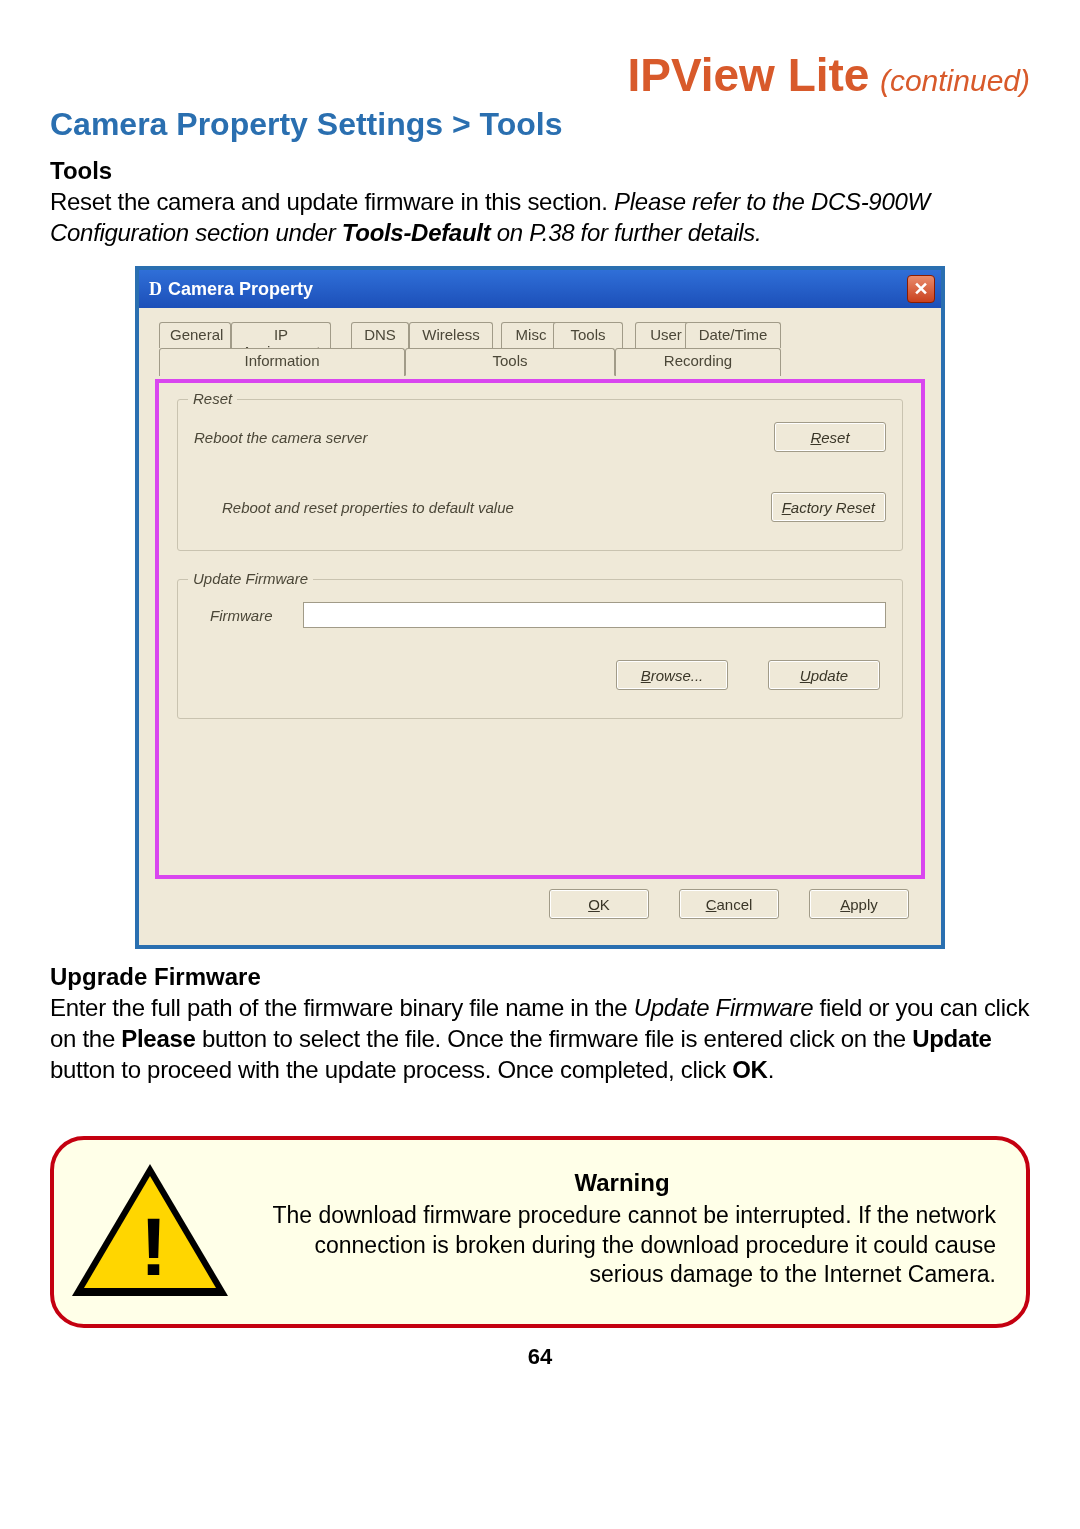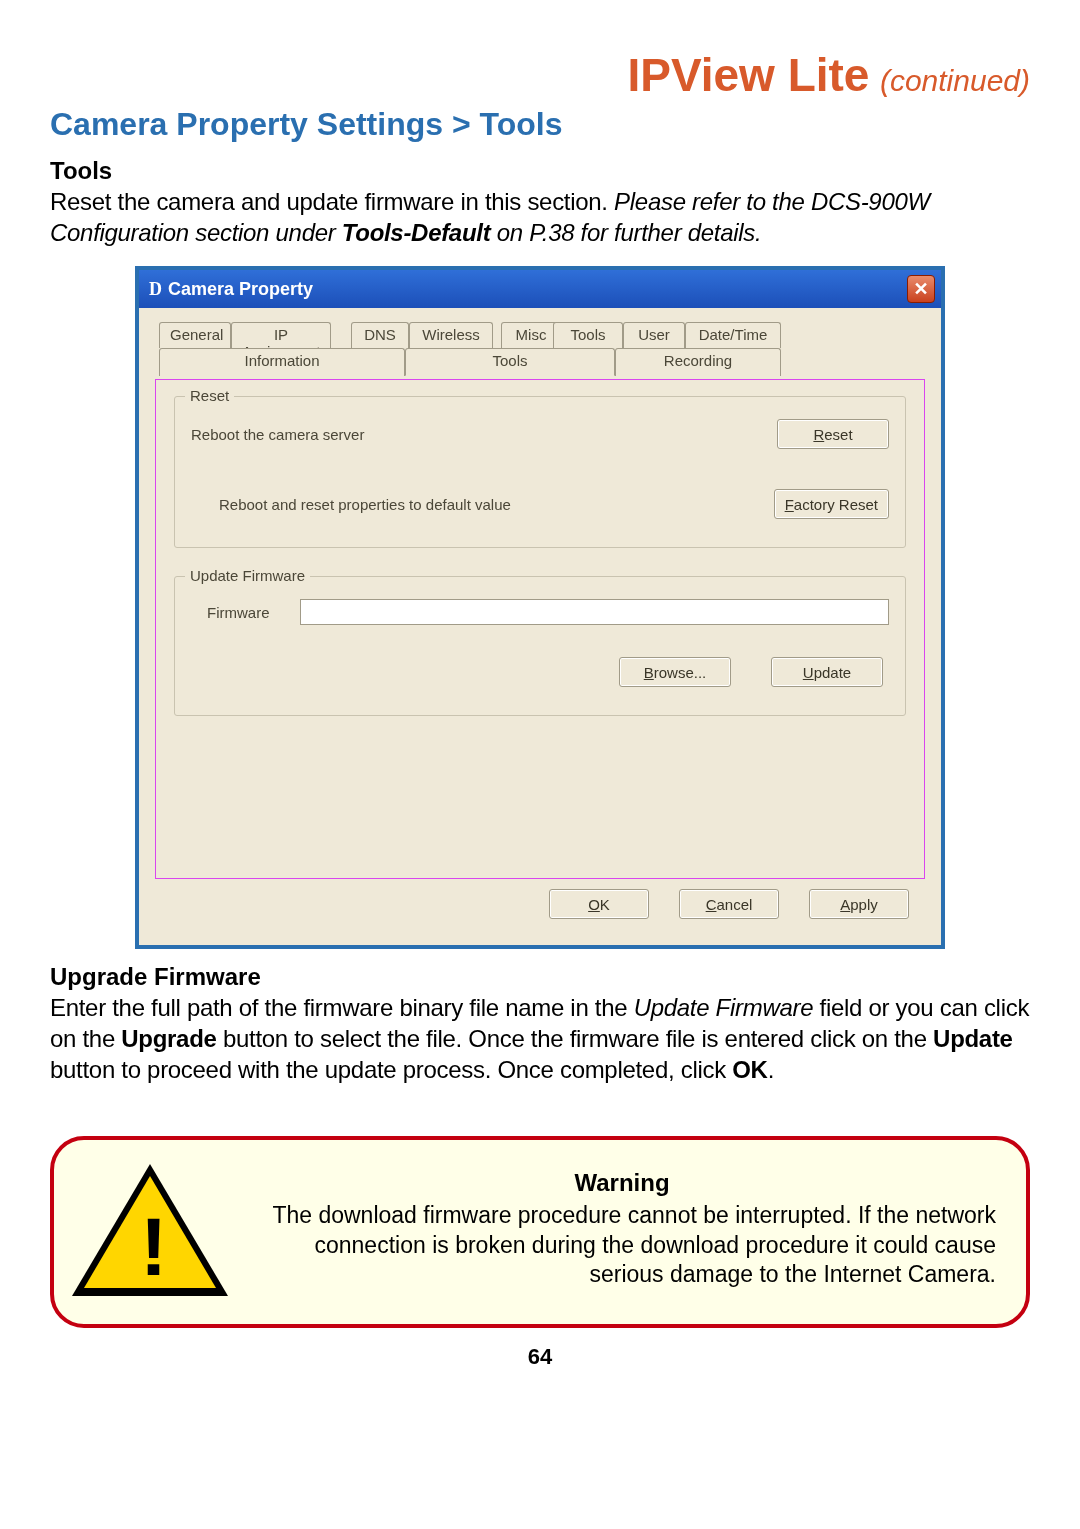--- a/index.html
+++ b/index.html
@@ -94,26 +94,27 @@
   }
   .tab.active {
     background:#efe9d8;
     z-index:3;
     border-bottom:1px solid #efe9d8;
     font-weight:normal;
   }
   .tab-row1 { top:0; height:26px; }
   .tab-row2 { top:26px; height:28px; }
   .tab-panel {
-    border:1px solid #d946ef;
+    border:4px solid #d946ef;
     background:#efe9d8;
     margin-top:-1px;
     padding:16px 18px 74px;
     position:relative;
     min-height:500px;
+    font-style:italic;
   }
   .groupbox {
     border:1px solid #c9c3b0;
     border-radius:3px;
     margin-bottom:28px;
     padding:22px 16px 28px;
     position:relative;
   }
   .groupbox-legend {
     position:absolute;
@@ -246,21 +247,21 @@
   </div>
   <div class="dialog-body">
     <div class="tabs">
 
       <div class="tab tab-row1" style="left:4px;width:72px">General</div>
       <div class="tab tab-row1" style="left:76px;width:100px">IP Assignment</div>
       <div class="tab tab-row1" style="left:196px;width:58px">DNS</div>
       <div class="tab tab-row1" style="left:254px;width:84px">Wireless</div>
       <div class="tab tab-row1" style="left:346px;width:60px">Misc</div>
       <div class="tab tab-row1" style="left:398px;width:70px">Tools</div>
-      <div class="tab tab-row1" style="left:468px;width:62px">User</div>
+      <div class="tab tab-row1" style="left:480px;width:62px">User</div>
       <div class="tab tab-row1" style="left:530px;width:96px">Date/Time</div>
 
       <div class="tab tab-row2" style="left:4px;width:246px">Information</div>
       <div class="tab tab-row2 active" style="left:250px;width:210px;z-index:5">Tools</div>
       <div class="tab tab-row2" style="left:460px;width:166px">Recording</div>
     </div>
     <div class="tab-panel">
       <div class="groupbox">
         <div class="groupbox-legend">Reset</div>
         <div class="row">
@@ -287,21 +288,21 @@
     <div class="dialog-buttons">
       <div class="win-btn"><u>O</u>K</div>
       <div class="win-btn"><u>C</u>ancel</div>
       <div class="win-btn"><u>A</u>pply</div>
     </div>
   </div>
 </div>
 
 <div class="section-label">Upgrade Firmware</div>
 <div class="body-text">
-  <span>Enter the full path of the firmware binary file name in the </span><i>Update Firmware</i><span> field or you can click on the </span><b>Upgrade</b><span> button to select the file. Once the firmware file is entered click on the </span><b>Update</b><span> button to proceed with the update process. Once completed, click </span><b>OK</b><span>.</span>
+  <span>Enter the full path of the firmware binary file name in the </span><i>Update Firmware</i><span> field or you can click on the </span><b>Please</b><span> button to select the file. Once the firmware file is entered click on the </span><b>Update</b><span> button to proceed with the update process. Once completed, click </span><b>OK</b><span>.</span>
 </div>
 
 <div class="warning-box">
   <div class="warn-icon">
     <div class="warn-tri">
       <div class="warn-tri-inner"></div>
       <div class="warn-bang">!</div>
     </div>
   </div>
   <div class="warn-content">

